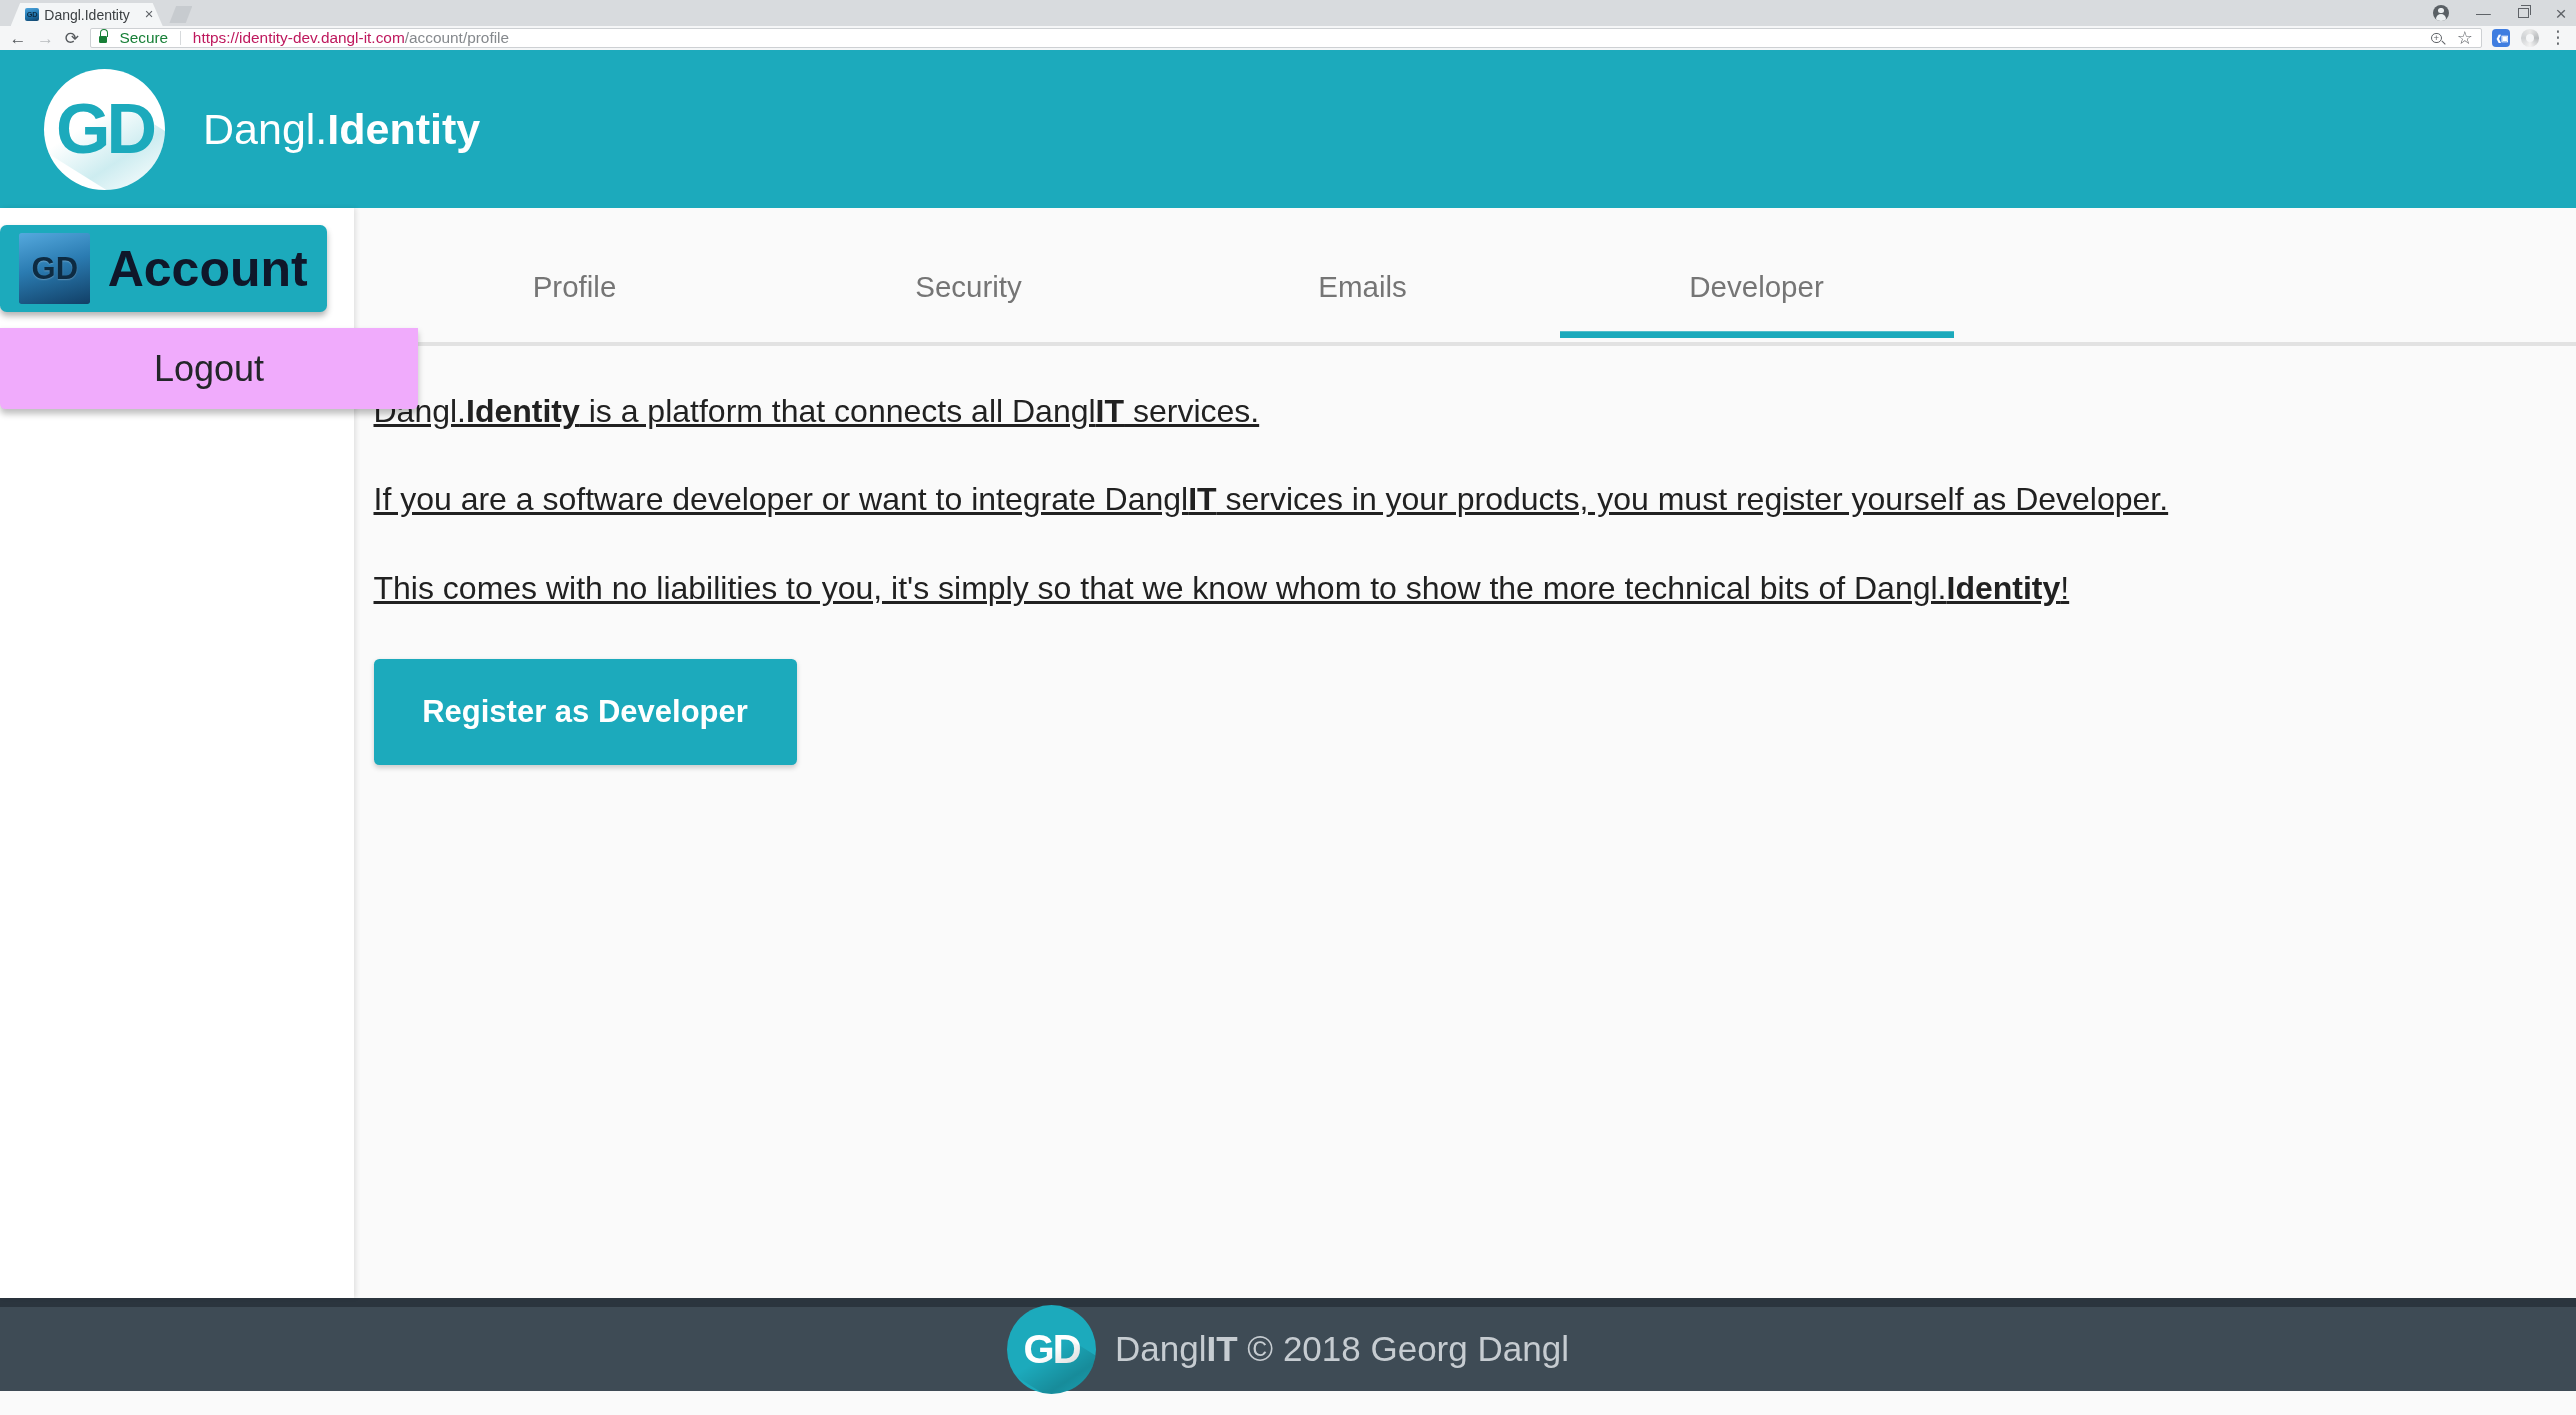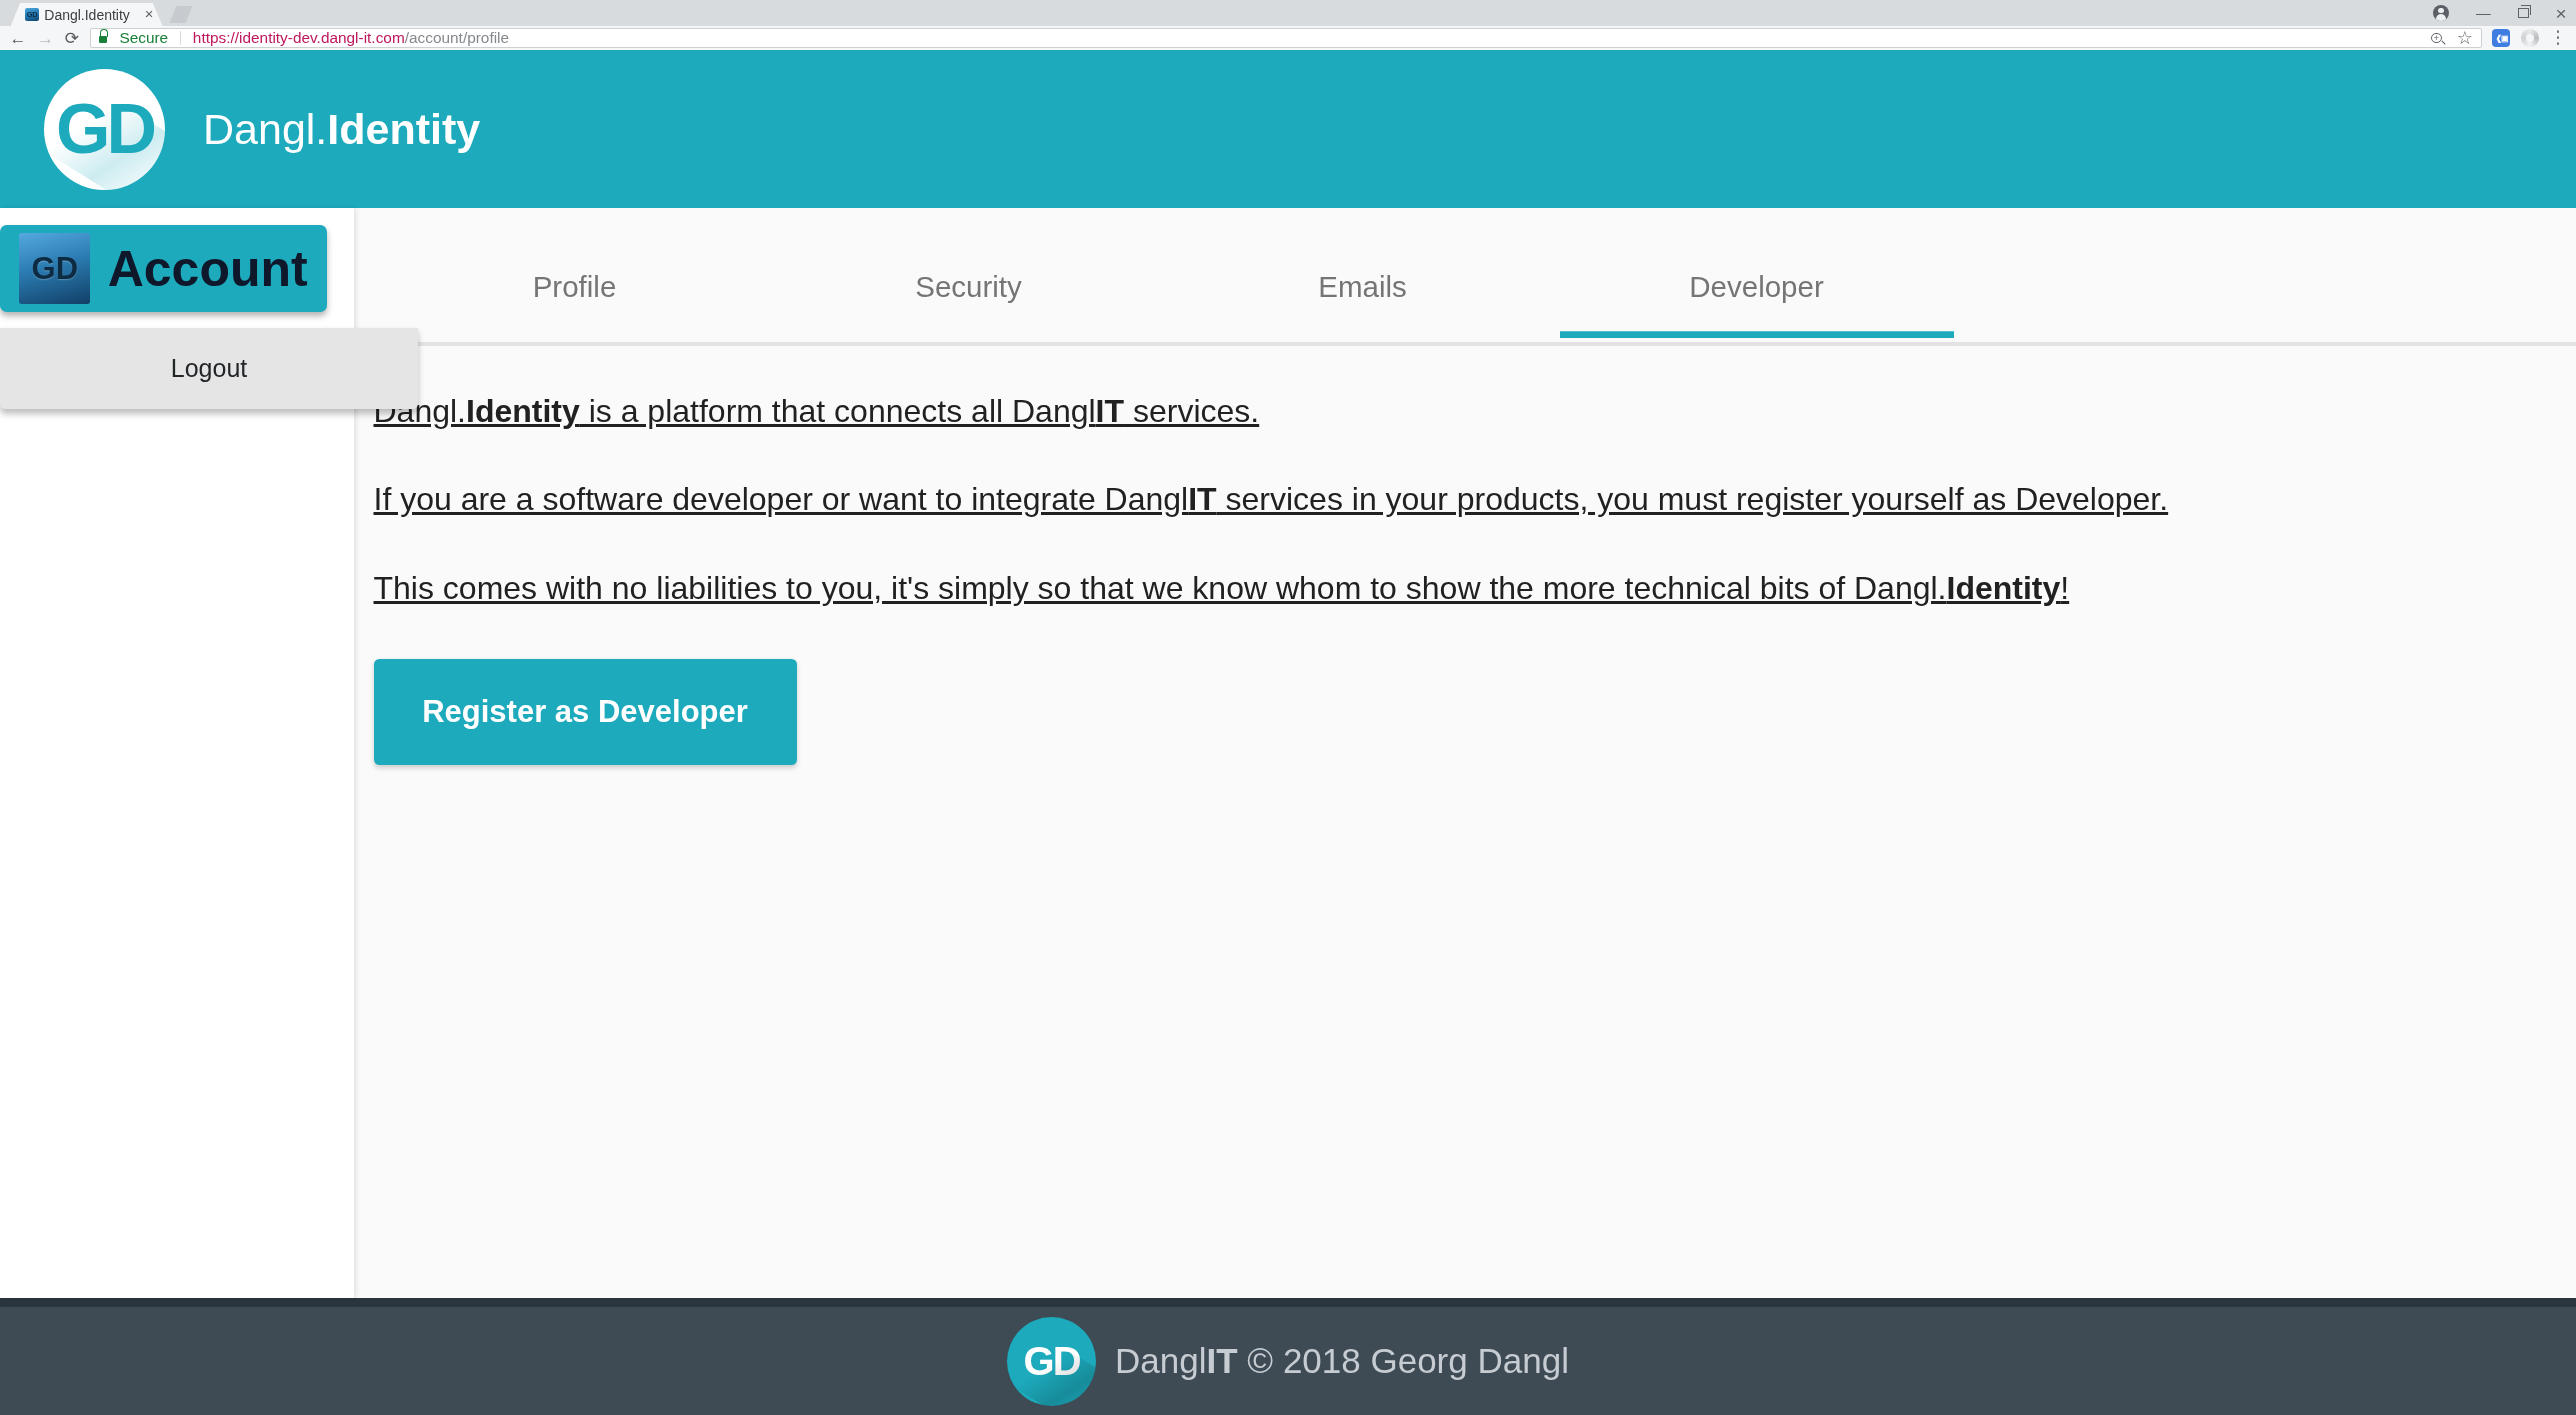--- a/index.html
+++ b/index.html
@@ -110,24 +110,24 @@
   }
   .account-favicon {
     width:71px; height:71px; border-radius:2.7px;
     background:linear-gradient(165deg,#55a9de 0%,#2b7cb2 45%,#113f66 100%);
     color:#0d2b42; font-size:31px; font-weight:700;
     display:flex; align-items:center; justify-content:center;
     text-shadow:0 0.7px 1.3px rgba(255,255,255,.25);
   }
   .account-label { font-size:50px; color:#0f172a; font-weight:700; }
   .logout-item {
-    margin-top:16px; height:81px; width:418px; background:#e5e5e5;
+    margin-top:16px; height:81px; width:418px; background:#f0abfc;
     border-radius:0 0 5.4px 5.4px; box-shadow:0 4.7px 6.7px rgba(0,0,0,.25);
     display:flex; align-items:center; justify-content:center;
-    font-size:25px; color:#232629; cursor:pointer;
+    font-size:36px; color:#232629; cursor:pointer;
   }
 
   .content { flex:1; background:#fafafa; padding:30px 0 0 19.5px; }
   .tabs-wrap { border-bottom:4.7px solid #e2e2e2; }
   .tabs { display:flex; width:1576px; margin:4px; padding:0; list-style:none; }
   .tab {
     flex:1; text-align:center; font-size:29.5px; color:#757575;
     padding:28px 0 34px; cursor:pointer;
   }
   .tab.active { box-shadow:inset 0 -6.7px 0 #1caabc; }
@@ -141,21 +141,21 @@
 
   .register-btn {
     display:block; margin-top:48px; width:423px; height:106px;
     background:#1caabc; color:#ffffff; border:none; border-radius:5.4px;
     font-family:"Liberation Sans", sans-serif; font-size:31px; font-weight:700;
     box-shadow:0 2.7px 5.4px rgba(0,0,0,.18); cursor:pointer;
   }
 
   
   .site-footer {
-    height:117px; background:#3e4b55; border-top:9.4px solid #2b353e;
+    height:93px; background:#3e4b55; border-top:9.4px solid #2b353e;
     display:flex; align-items:center; justify-content:center; gap:19px;
   }
   .footer-logo {
     width:89px; height:89px; border-radius:50%; background:#1caabc;
     color:#ffffff; font-size:40px; font-weight:700; letter-spacing:-2px;
     display:flex; align-items:center; justify-content:center;
     position:relative; overflow:hidden;
   }
   .footer-logo::after {
     content:""; position:absolute; left:-6.7px; top:34px; width:121px; height:60px;

